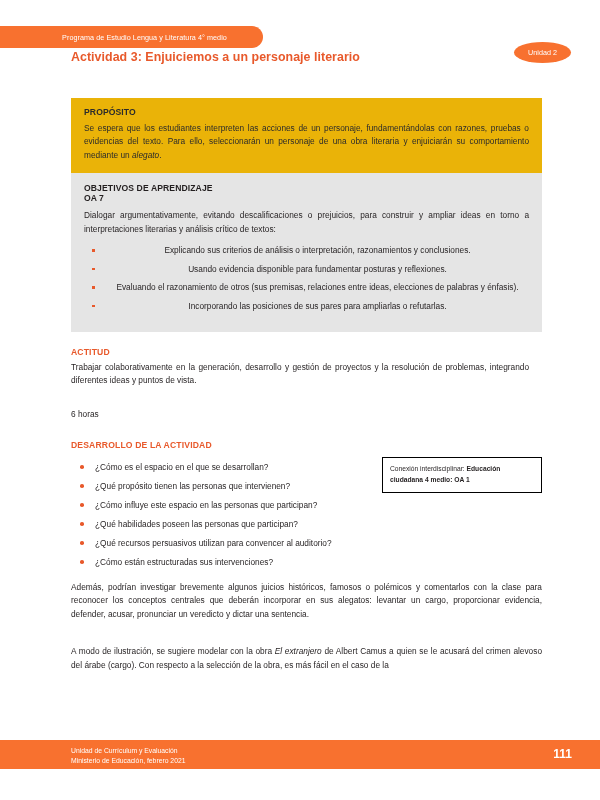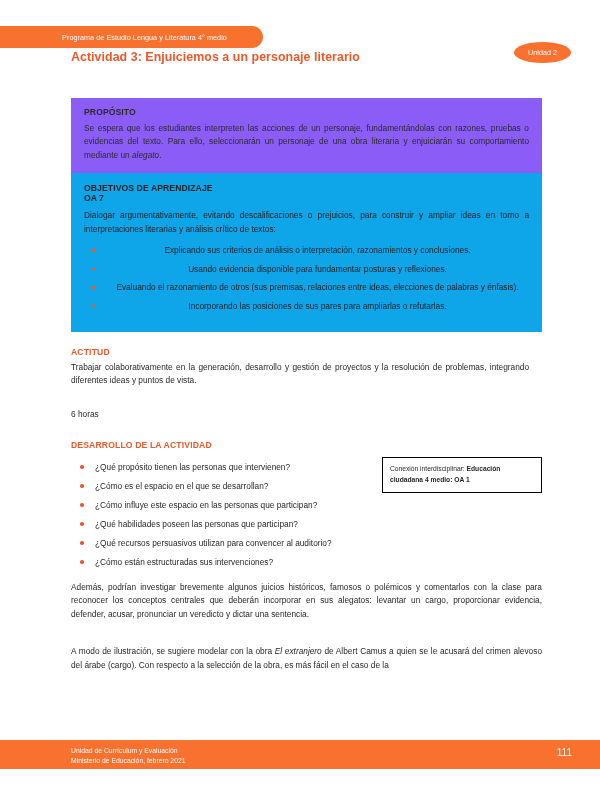--- a/index.html
+++ b/index.html
@@ -78,42 +78,42 @@
   
   .content {
     position: absolute;
     left: 71px;
     top: 98px;
     width: 471px;
   }
 
   
   .proposito-box {
-    background: #8b5cf6;
+    background: #eab308;
     padding: 9px 13px 11px 13px;
     box-sizing: border-box;
   }
   .proposito-title {
     font-size: 8.6px;
     font-weight: bold;
     color: #2b2b2b;
     margin-bottom: 5px;
     letter-spacing: 0.1px;
   }
   .proposito-text {
     font-size: 8.3px;
     color: #2b2b2b;
     line-height: 1.62;
     text-align: justify;
   }
   .proposito-text em { font-style: italic; }
 
   
   .oa-box {
-    background: #0ea5e9;
+    background: #e5e5e5;
     padding: 10px 13px 14px 13px;
     box-sizing: border-box;
   }
   .oa-title {
     font-size: 8.6px;
     font-weight: bold;
     color: #231f20;
     letter-spacing: 0.1px;
   }
   .oa-code {
@@ -240,22 +240,22 @@
     left: 71px;
     top: 6px;
     font-size: 6.8px;
     line-height: 1.5;
     color: #ffffff;
   }
   .footer-page {
     position: absolute;
     right: 28px;
     top: 7px;
-    font-size: 10px;
-    font-weight: normal;
+    font-size: 12px;
+    font-weight: bold;
     color: #ffffff;
   }
 </style>
 </head>
 <body>
 
 <div class="page-header">
   <div class="header-tab">
     <span class="header-tab-label">Programa de Estudio Lengua y Literatura 4° medio</span>
   </div>
@@ -295,22 +295,22 @@
   </div>
 
   <div class="desarrollo-wrap">
     <div class="section-label">DESARROLLO DE LA ACTIVIDAD</div>
 
     <div class="desarrollo-flow">
       <div class="conn-box"><span>Conexión interdisciplinar: </span><b>Educación ciudadana 4 medio: OA 1</b></div>
     </div>
 
     <ul class="q-list">
+      <li>¿Cómo es el espacio en el que se desarrollan?</li>
       <li>¿Qué propósito tienen las personas que intervienen?</li>
-      <li>¿Cómo es el espacio en el que se desarrollan?</li>
       <li>¿Cómo influye este espacio en las personas que participan?</li>
       <li>¿Qué habilidades poseen las personas que participan?</li>
       <li>¿Qué recursos persuasivos utilizan para convencer al auditorio?</li>
       <li>¿Cómo están estructuradas sus intervenciones?</li>
     </ul>
 
     <div class="body-text para-block">Además, podrían investigar brevemente algunos juicios históricos, famosos o polémicos y comentarlos con la clase para reconocer los conceptos centrales que deberán incorporar en sus alegatos: levantar un cargo, proporcionar evidencia, defender, acusar, pronunciar un veredicto y dictar una sentencia.</div>
 
     <div class="body-text para-block second"><span>A modo de ilustración, se sugiere modelar con la obra </span><em>El extranjero</em><span> de Albert Camus a quien se le acusará del crimen alevoso del árabe (cargo). Con respecto a la selección de la obra, es más fácil en el caso de la</span></div>
   </div>

